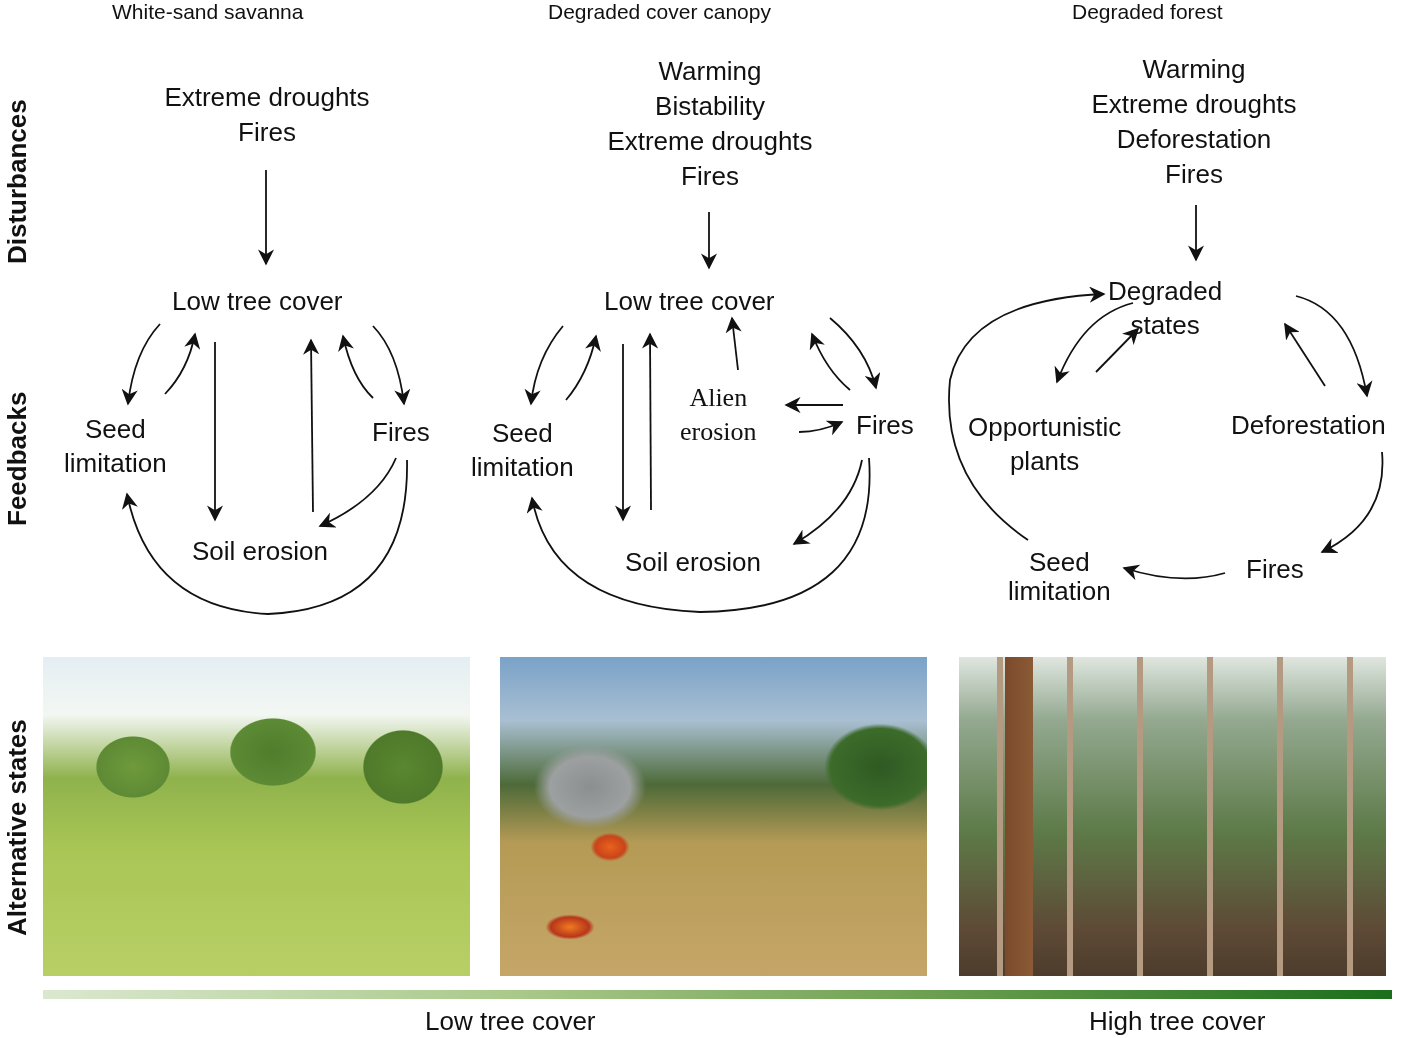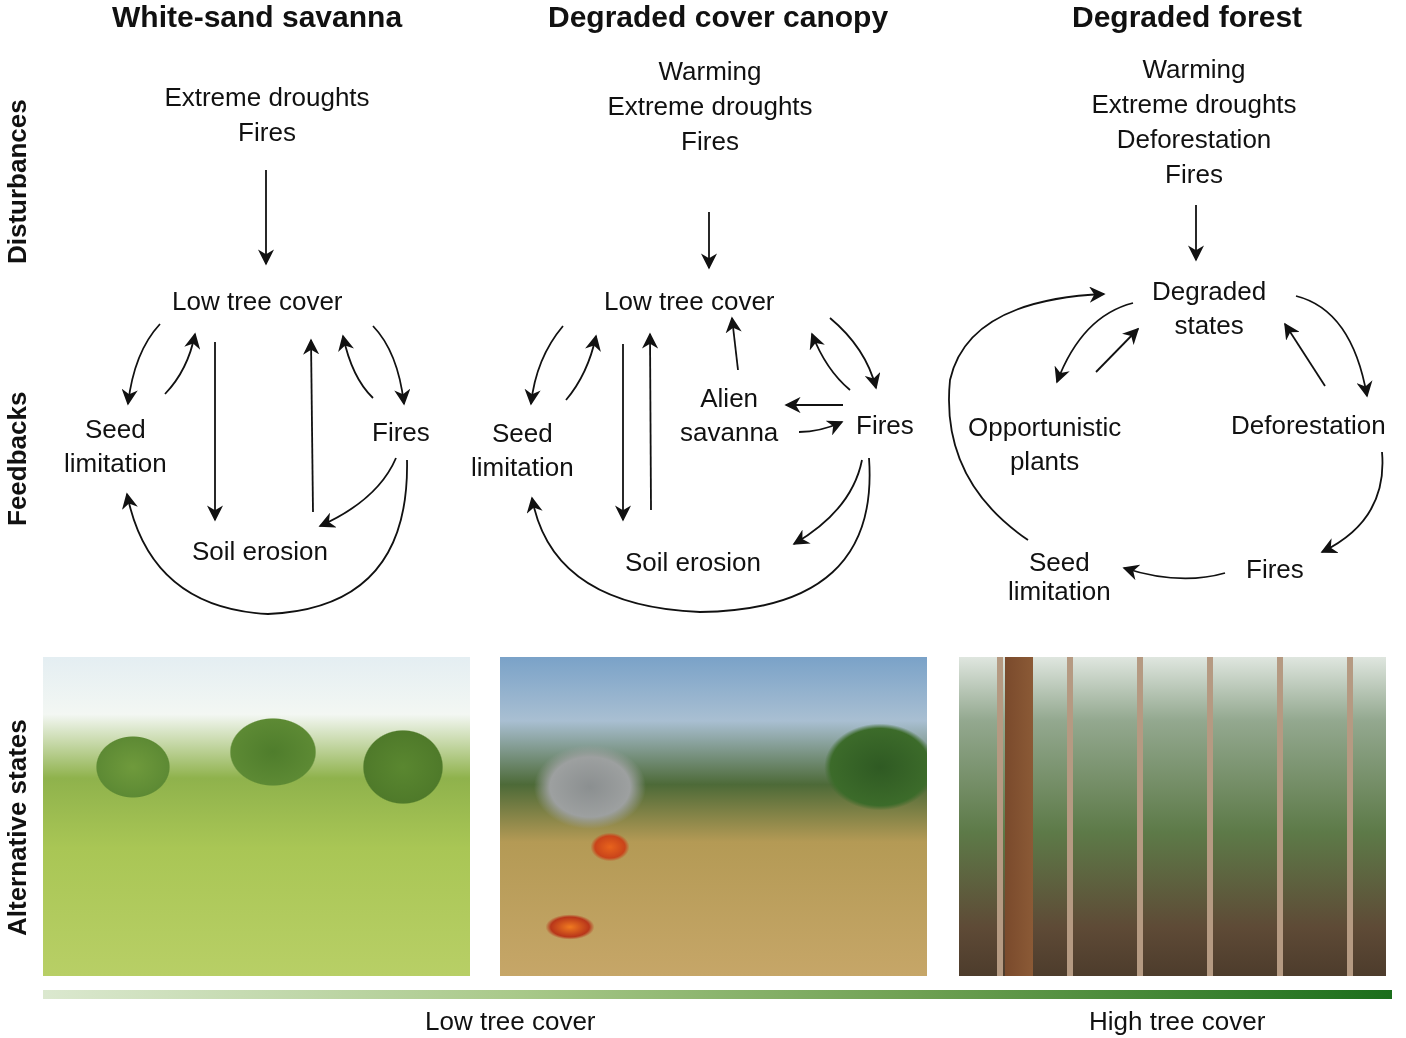--- a/index.html
+++ b/index.html
@@ -1,18 +1,18 @@
 <!DOCTYPE html>
 <html><head>
 <meta charset="utf-8">
 <style>
   html, body { margin:0; padding:0; background:#ffffff; }
   body { width:1406px; height:1038px; position:relative; overflow:hidden;
          font-family:"Liberation Sans", sans-serif; color:#111; }
-  .col-title { position:absolute; top:0; font-weight:bold; font-size:30px; text-align:center; white-space:nowrap; }
+  .col-title { position:absolute; top:0; font-weight:normal; font-size:21px; text-align:center; white-space:nowrap; }
   .row-label { position:absolute; font-weight:bold; font-size:26px; white-space:nowrap;
                transform-origin:left top; transform:rotate(-90deg); }
   .dist { position:absolute; font-size:26px; line-height:35px; text-align:center; white-space:nowrap; }
   .node { position:absolute; font-size:26px; line-height:34px; text-align:center; white-space:nowrap; }
   svg#arrows { position:absolute; left:0; top:0; }
   .photo { position:absolute; top:657px; width:427px; height:319px; overflow:hidden; }
   .grad { position:absolute; left:43px; top:990px; width:1349px; height:9px;
           background:linear-gradient(to right,#dbe8cf 0%,#a9c98a 35%,#6ea052 65%,#1b6e1b 100%); }
   .axis-label { position:absolute; top:1006px; font-size:26px; white-space:nowrap; }
 </style>
@@ -26,20 +26,21 @@
 <div class="row-label" style="left:2px; top:264px;">Disturbances</div>
 <div class="row-label" style="left:2px; top:526px;">Feedbacks</div>
 <div class="row-label" style="left:2px; top:936px;">Alternative states</div>
 
 <div class="dist" style="left:150px; top:80px; width:234px;">
   <div>Extreme droughts</div>
   <div>Fires</div>
 </div>
 <div class="dist" style="left:590px; top:54px; width:240px;">
   <div>Warming</div>
+  <div>Bistability</div>
   <div>Extreme droughts</div>
   <div>Fires</div>
 </div>
 <div class="dist" style="left:1074px; top:52px; width:240px;">
   <div>Warming</div>
   <div>Extreme droughts</div>
   <div>Deforestation</div>
   <div>Fires</div>
 </div>
 
@@ -49,28 +50,28 @@
   <div>limitation</div>
 </div>
 <div class="node" style="left:372px; top:415px;">Fires</div>
 <div class="node" style="left:192px; top:534px;">Soil erosion</div>
 
 <div class="node" style="left:604px; top:284px;">Low tree cover</div>
 <div class="node" style="left:471px; top:416px;">
   <div>Seed</div>
   <div>limitation</div>
 </div>
-<div class="node" style="left:680px; top:381px;">
+<div class="node" style="left:680px; top:381px;font-family:Liberation Serif, serif;">
   <div>Alien</div>
-  <div>savanna</div>
+  <div>erosion</div>
 </div>
 <div class="node" style="left:856px; top:408px;">Fires</div>
 <div class="node" style="left:625px; top:545px;">Soil erosion</div>
 
-<div class="node" style="left:1152px; top:274px;text-align:center;">
+<div class="node" style="left:1108px; top:274px;text-align:center;">
   <div>Degraded</div>
   <div>states</div>
 </div>
 <div class="node" style="left:968px; top:410px;">
   <div>Opportunistic</div>
   <div>plants</div>
 </div>
 <div class="node" style="left:1231px; top:408px;">Deforestation</div>
 <div class="node" style="left:1246px; top:552px;">Fires</div>
 <div class="node" style="left:1008px; top:548px; line-height:29px;">

